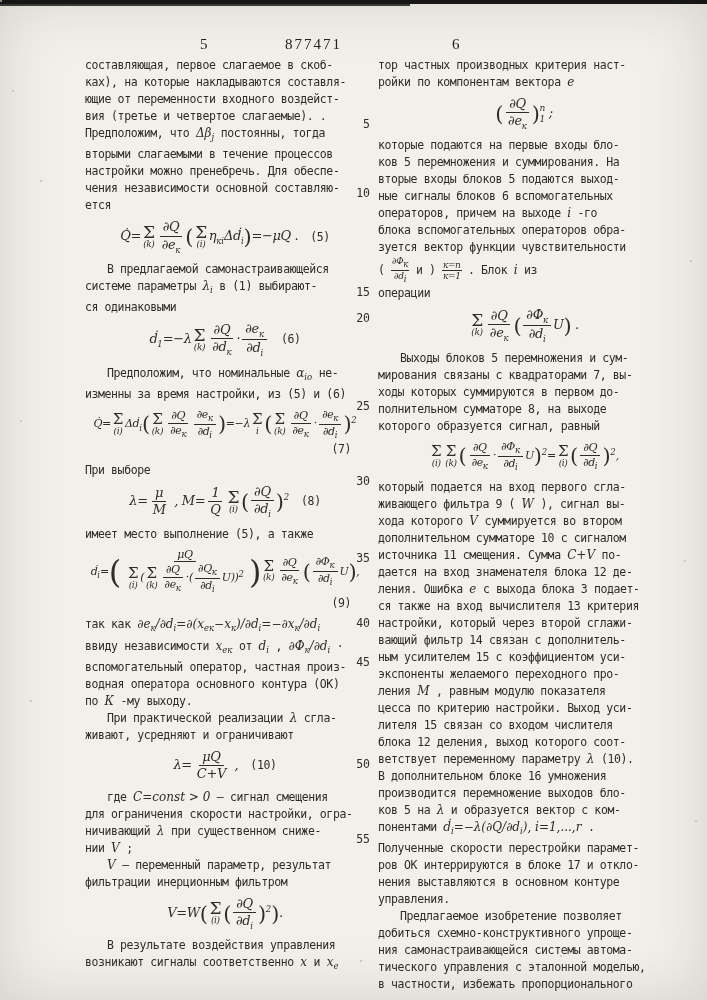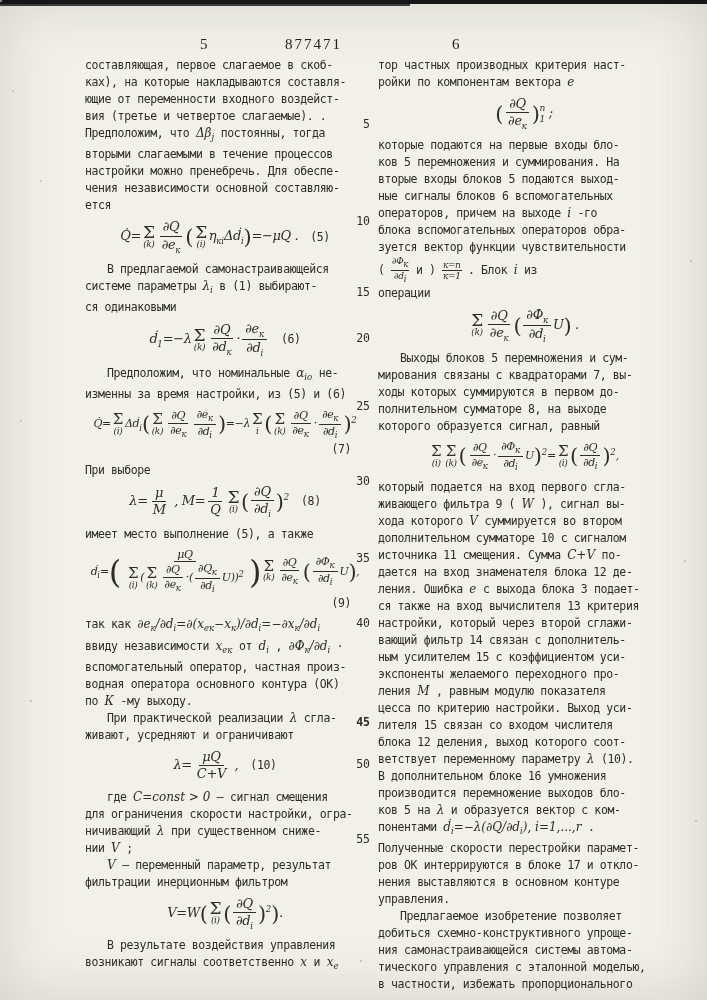--- a/index.html
+++ b/index.html
@@ -181,28 +181,28 @@
           <span class="l">(i)</span>
         </span><span class="bp">(</span><span class="fr">
           <span class="n">∂Q</span>
           <span class="d">∂d<sub>i</sub></span>
         </span><span class="bp">)</span><sup>2</sup><span class="bp">)</span>.</div>
       <div class="tline ind">В результате воздействия управления</div>
       <div class="tline">возникают сигналы соответственно <i class="hw">x</i> и <i class="hw">x<sub>e</sub></i></div>
     </div>
   <div class="gutter">
       <div class="lineno" style="top: 117px;">5</div>
-      <div class="lineno" style="top: 186px; margin-top: 28px;">10</div>
+      <div class="lineno" style="top: 186px;">10</div>
       <div class="lineno" style="top: 257px; margin-top: 28px;">15</div>
-      <div class="lineno" style="top: 331px;">20</div>
+      <div class="lineno" style="top: 311px;">20</div>
       <div class="lineno" style="top: 399px;">25</div>
       <div class="lineno" style="top: 474px;">30</div>
       <div class="lineno" style="top: 551px;">35</div>
       <div class="lineno" style="top: 616px;">40</div>
-      <div class="lineno" style="top: 715px; font-weight: bold;">45</div>
+      <div class="lineno" style="top: 655px;">45</div>
       <div class="lineno" style="top: 757px;">50</div>
       <div class="lineno" style="top: 832px;">55</div>
     </div>
   <div class="col col-right">
       <div class="tline">тор частных производных критерия наст-</div>
       <div class="tline">ройки по компонентам вектора <i class="hw">e</i></div>
       <div class="formula"><span class="bp">(</span><span class="fr">
           <span class="n">∂Q</span>
           <span class="d">∂e<sub>к</sub></span>
         </span><span class="bp">)</span><span class="ss">

